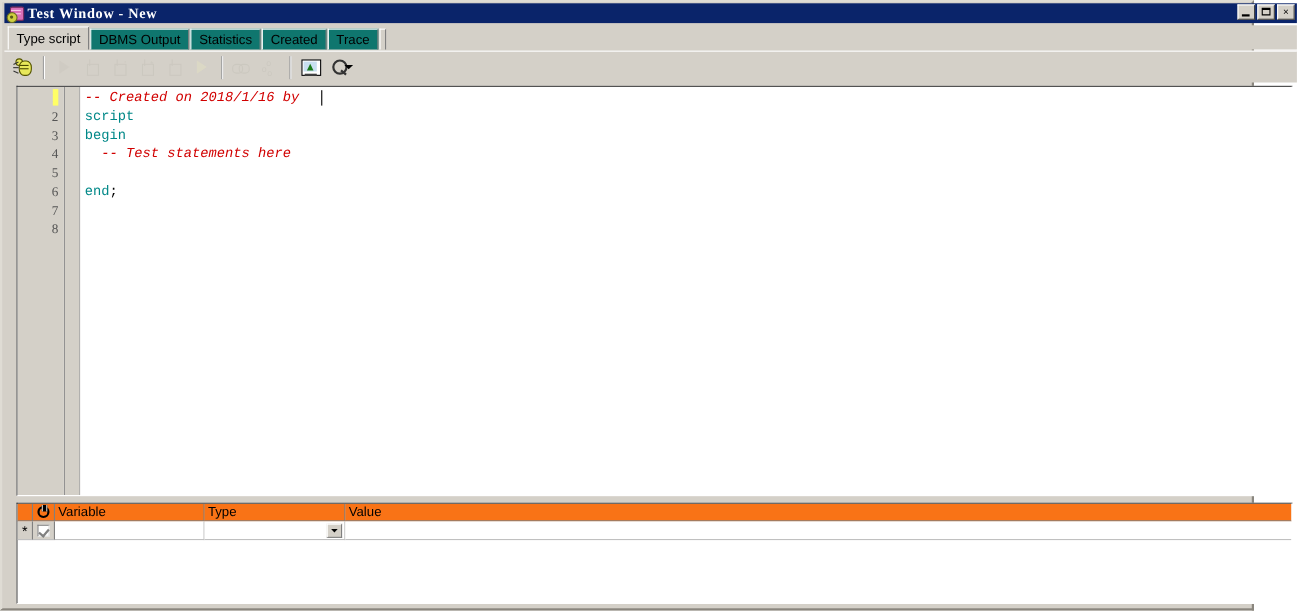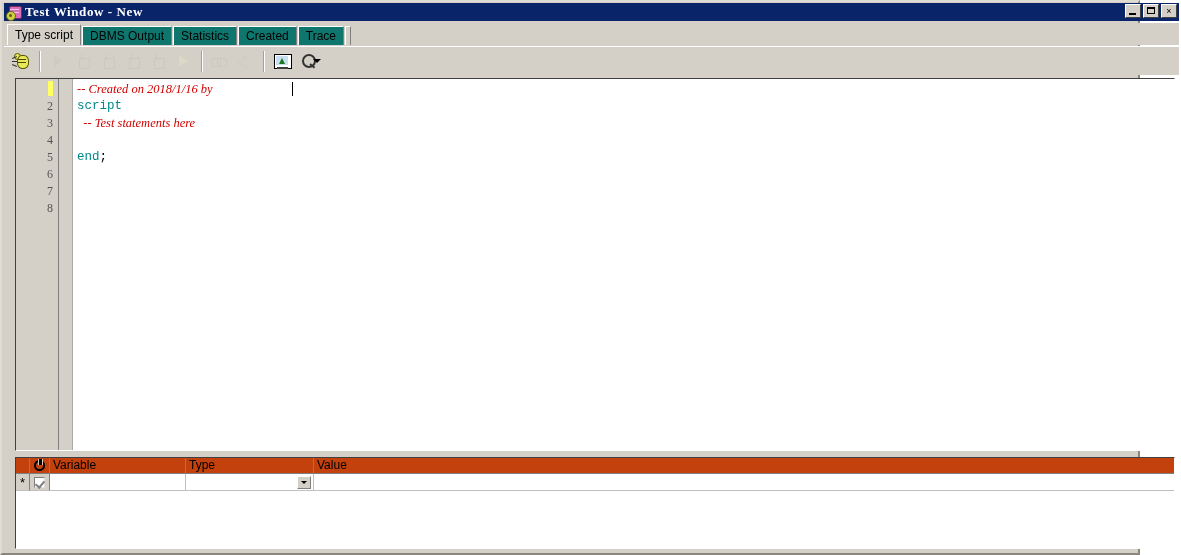--- a/index.html
+++ b/index.html
@@ -359,21 +359,21 @@
     font-family: "Liberation Mono", monospace;
     font-size: 12.5px;
     position: relative;
     box-sizing: border-box;
   }
   .code-line {
     height: 17px;
     line-height: 17px;
     white-space: pre;
   }
-  .tok-comment { color: #d10000; font-style: italic; font-family: Liberation Serif, serif; }
+  .tok-comment { color: #d10000; font-style: italic; }
   .tok-keyword { color: #008888; }
   .tok-plain   { color: #000000; }
   #caret {
     position: absolute;
     left: 219px;
     top: 3px;
     width: 1px;
     height: 14px;
     background: #000;
   }
@@ -394,21 +394,21 @@
   }
   #grid-header {
     display: flex;
     height: 16px;
     background: #d4d0c8;
     box-sizing: border-box;
   }
   .gh-cell {
     height: 16px;
     line-height: 15px;
-    background: #c2410c;
+    background: #f97316;
     border-right: 1px solid #808080;
     border-bottom: 1px solid #808080;
     box-sizing: border-box;
     font-size: 12px;
     font-family: "Liberation Sans", sans-serif;
     color: #000;
     padding-left: 3px;
     white-space: nowrap;
     overflow: hidden;
   }
@@ -663,20 +663,21 @@
         <div class="gutter-line">6</div>
         <div class="gutter-line">7</div>
         <div class="gutter-line">8</div>
       </div>
       <div id="gutter-edge"></div>
       <div id="gutter-pad"></div>
       <div id="code-area">
         <div id="code-lines">
             <div class="code-line"><span class="tok-comment">-- Created on 2018/1/16 by </span></div>
             <div class="code-line"><span class="tok-keyword">script</span></div>
+            <div class="code-line"><span class="tok-keyword">begin</span></div>
             <div class="code-line"><span class="tok-comment">  -- Test statements here</span></div>
             <div class="code-line">&nbsp;</div>
             <div class="code-line"><span class="tok-keyword">end</span><span class="tok-plain">;</span></div>
           </div>
         <div id="caret"></div>
       </div>
     </div>
   </div>
 
   <div id="grid-panel">

